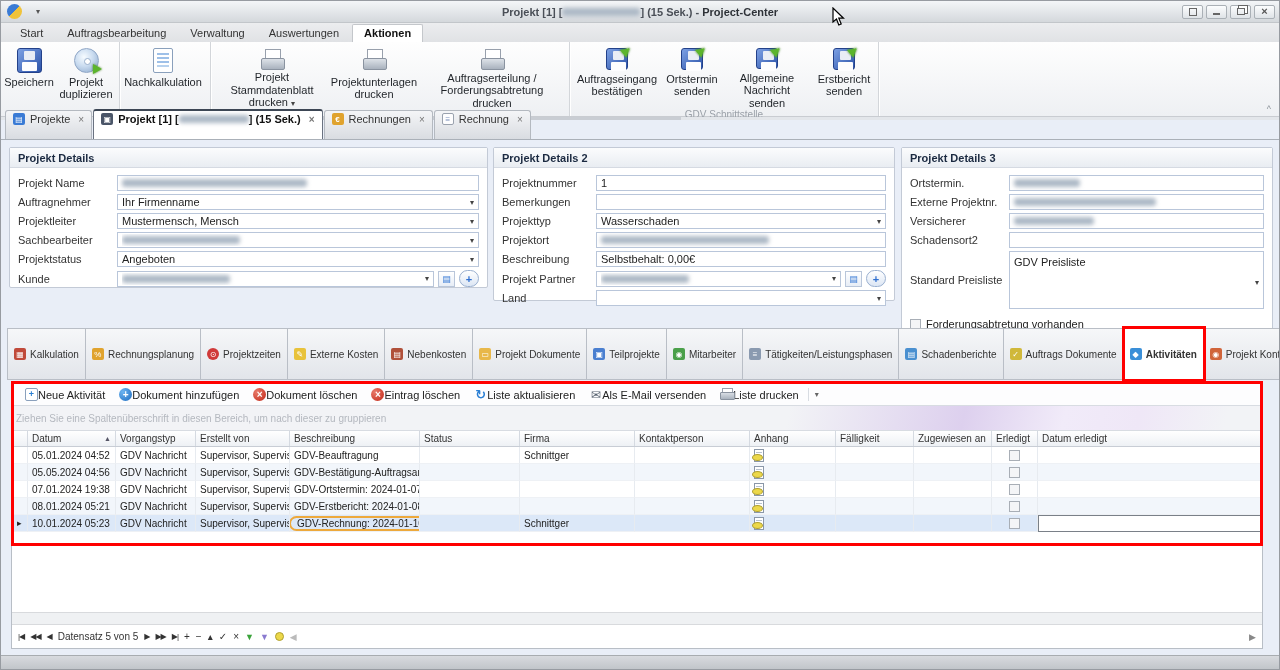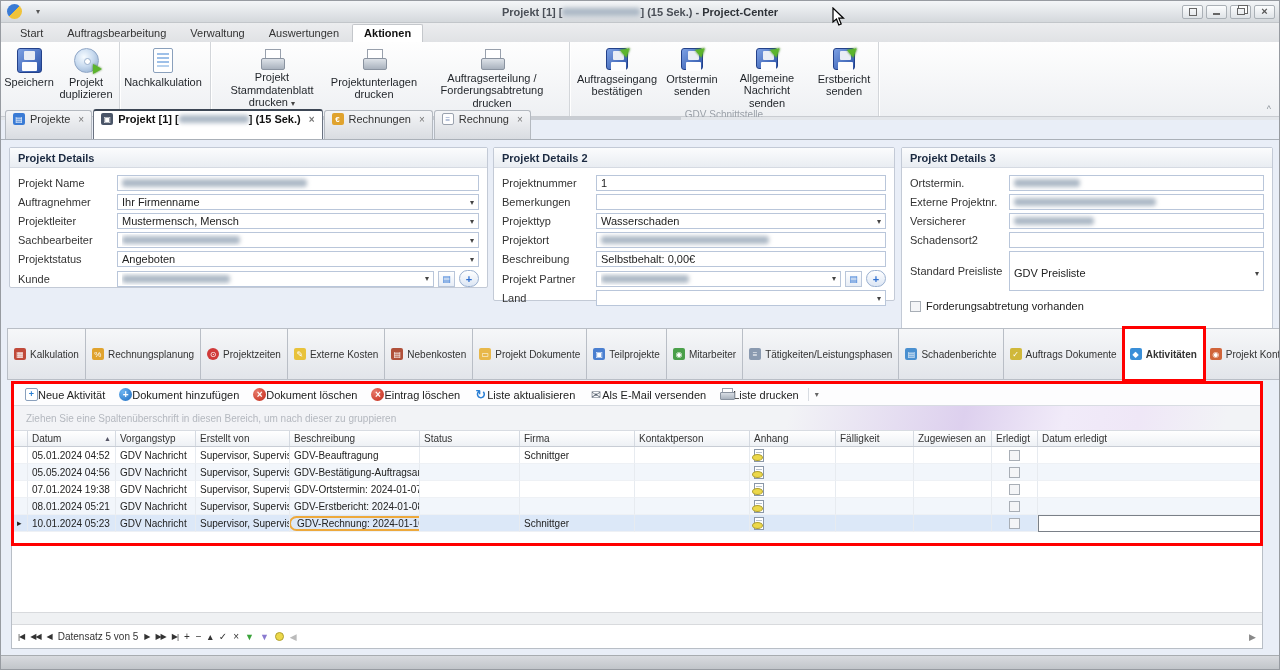--- a/index.html
+++ b/index.html
@@ -93,21 +93,21 @@
   .dd{flex:0 0 12px;align-self:stretch;display:flex;align-items:center;justify-content:center;color:#444;margin-right:-4px}
   .dd::before{content:"▾";font-size:8px}
   .mini{flex:0 0 17px;height:16px;border:1px solid #b9c6da;background:linear-gradient(#fff,#e7edf6);
     display:flex;align-items:center;justify-content:center;color:#3a7bd5;font-size:9px}
   .mini::before{content:"▤"}
   .round{flex:0 0 20px;height:17px;border:1px solid #9ab0d0;border-radius:9px;
     background:linear-gradient(#fff,#dce6f4);color:#2f6fd0;display:flex;align-items:center;justify-content:center;
     font-size:11px;font-weight:bold}
   .round::before{content:"+"}
   .blur{display:inline-block;height:8px;border-radius:3px;background:#adb9c6;filter:blur(2px)}
-  .tallfld{height:40px;align-items:center;padding-top:4px}
+  .tallfld{height:58px;align-items:flex-start;padding-top:4px}
   .tallfld .dd{align-self:center}
   .cbrow{display:flex;align-items:center;gap:5px;margin-top:6px}
   .cbx{width:11px;height:11px;border:1px solid #a8aeb6;background:#f4f5f7;flex:0 0 auto}
 
   
   .tabstrip{position:absolute;left:6px;top:358px;height:21px;display:flex;align-items:flex-end;font-size:10px}
   .stab{display:flex;align-items:center;gap:4px;padding:19px 6px;border:1px solid #b9bec6;border-left:none;
     background:linear-gradient(#f6f7f9,#e2e5ea);color:#333;white-space:nowrap}
   .stab:first-child{border-left:1px solid #b9bec6}
   .stab.active{background:#fff;font-weight:bold;outline:3px solid var(--ann-box,#f00);outline-offset:-1px;position:relative;z-index:6}
@@ -140,21 +140,21 @@
   .t-new::before{content:"+"}
   .t-add{background:radial-gradient(circle at 4px 4px,#6db4f0,#1d6cc0)}.t-add::before{content:"+"}
   .t-del{background:radial-gradient(circle at 4px 4px,#e87a6a,#c22818)}.t-del::before{content:"×"}
   .t-refresh{color:#2a7fd4;font-size:13px}.t-refresh::before{content:"↻"}
   .t-mail{color:#5a6472;border-radius:0;font-size:12px}.t-mail::before{content:"✉"}
   .t-print{border-radius:0;position:relative}
   .t-print::before{content:"";position:absolute;left:2px;top:0;width:9px;height:5px;background:#fff;border:1px solid #98a0ac}
   .t-print::after{content:"";position:absolute;left:0;top:4px;width:13px;height:6px;background:linear-gradient(#d8dde4,#a9b2be);border:1px solid #8a93a0;border-radius:1px}
 
   .groupband{height:25px;background:linear-gradient(103deg,#f2f3f6 62%,#ddd0ee 76%,#f1ebf9 84%,#efe7f7 90%,#f2f3f6 97%);
-    border-bottom:1px solid #d8dce2;display:flex;align-items:center;padding-left:14px;color:#b4b8bf;font-size:10px}
+    border-bottom:1px solid #d8dce2;display:flex;align-items:center;padding-left:4px;color:#b4b8bf;font-size:10px}
 
   .grow{display:grid;grid-template-columns:16px 88px 80px 94px 130px 100px 115px 115px 86px 78px 78px 46px 1fr;
     font-size:10px}
   .ghead{height:16px;background:linear-gradient(#ffffff,#eef1f5);border-bottom:1px solid #c8cdd5;color:#333}
   .ghead .gc{border-right:1px solid #d5dae1;display:flex;align-items:center;padding:0 4px;overflow:hidden;white-space:nowrap}
   .sort{margin-left:auto;font-size:7px;color:#556}.sort::before{content:"▲"}
   .gr{height:17px}
   .gr .gc{border-right:1px solid #e7ebf0;border-bottom:1px solid #eef1f5;display:flex;align-items:center;
     padding:0 4px;overflow:hidden;white-space:nowrap}
   .gr.alt{background:#f2f6fb}

